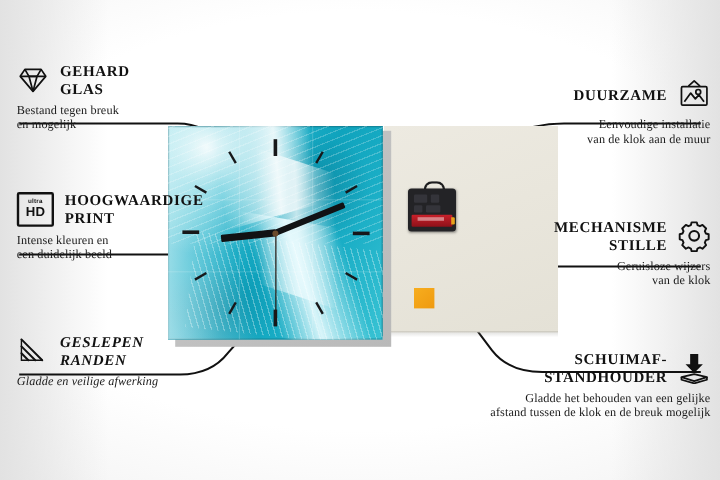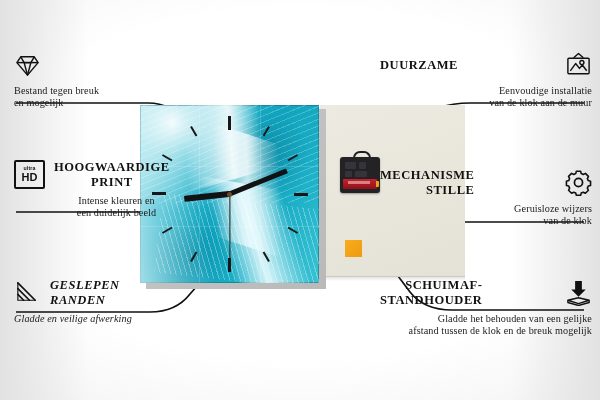--- a/index.html
+++ b/index.html
@@ -94,21 +94,21 @@
   .mech .batt{position:absolute;left:3px;bottom:4px;width:34px;height:10px;background:linear-gradient(to bottom,#c8202a,#8e1119);border-radius:1px;}
   .mech .batt:after{content:"";position:absolute;right:-2px;top:2px;width:3px;height:6px;background:#e8a21c;border-radius:0 1px 1px 0;}
   .mech .battxt{position:absolute;left:5px;bottom:5px;width:22px;height:3px;background:rgba(255,255,255,.45);}
 
   .foam{position:absolute;left:205px;top:140px;width:17px;height:17px;background:linear-gradient(140deg,#f7ad1e,#ef9a10);}
   .foam:after{content:"";position:absolute;left:3px;top:3px;width:17px;height:17px;background:rgba(160,155,140,.35);z-index:-1;}
 
   
   .feat{position:absolute;width:205px;}
   .feat .head{display:flex;align-items:center;gap:9px;}
-  .feat.right .head{justify-content:space-between;}
+  .feat.right .head{justify-content:flex-end;margin-top:14px;}
   .feat .ttl{
     font-size:12.5px;line-height:14.5px;letter-spacing:.55px;color:#111;
     text-transform:uppercase;font-weight:700;
   }
   .feat.right .ttl{text-align:right;}
   .feat .desc{
     font-size:10.2px;line-height:12.4px;color:#1a1a1a;margin-top:6px;letter-spacing:.1px;
   }
   .feat.right .desc{text-align:right;}
   .ico{width:27px;height:27px;flex:0 0 27px;display:block;}
@@ -116,21 +116,21 @@
 
   .hdbox{
     width:27px;height:25px;border:2px solid #111;border-radius:2px;flex:0 0 27px;
     display:flex;flex-direction:column;align-items:center;justify-content:center;line-height:1;
   }
   .hdbox .u{font-size:5.2px;letter-spacing:.2px;font-weight:700;color:#111;font-family:"Liberation Sans",sans-serif;}
   .hdbox .h{font-size:11px;font-weight:700;color:#111;font-family:"Liberation Sans",sans-serif;margin-top:.5px;}
 
   
   #f-gehard{left:14px;top:52px;}
-  #f-print{left:14px;top:160px;text-align:center;}
+  #f-print{left:14px;top:160px;}
   #f-randen{left:14px;top:278px;font-style:italic;}
   #f-handgreep{right:8px;top:52px;width:212px;}
   #f-mech{right:8px;top:168px;width:212px;}
   #f-foam{right:8px;top:278px;width:212px;}
 </style>
 </head>
 <body>
 
 <div id="stage">
   <div class="vig-l"></div>
@@ -239,20 +239,24 @@
     <div class="head">
       <svg class="ico" viewBox="0 0 28 28">
         <g fill="none" stroke="#111" stroke-width="1.5" stroke-linejoin="round">
           <path d="M3,11 L14,24 L25,11 L21,5 L7,5 Z"></path>
           <path d="M3,11 L25,11"></path>
             <path d="M7,5 L10.5,11 L14,24"></path>
             <path d="M21,5 L17.5,11 L14,24"></path>
           <path d="M10.5,11 L17.5,11"></path>
         </g>
       </svg>
+      <div class="ttl">
+        <div>GEHARD</div>
+        <div>GLAS</div>
+      </div>
     </div>
     <div class="desc">
       <div>Bestand tegen breuk</div>
       <div>en mogelijk</div>
     </div>
   </div>
 
   <div class="feat" id="f-print">
     <div class="head">
       <div class="hdbox">

